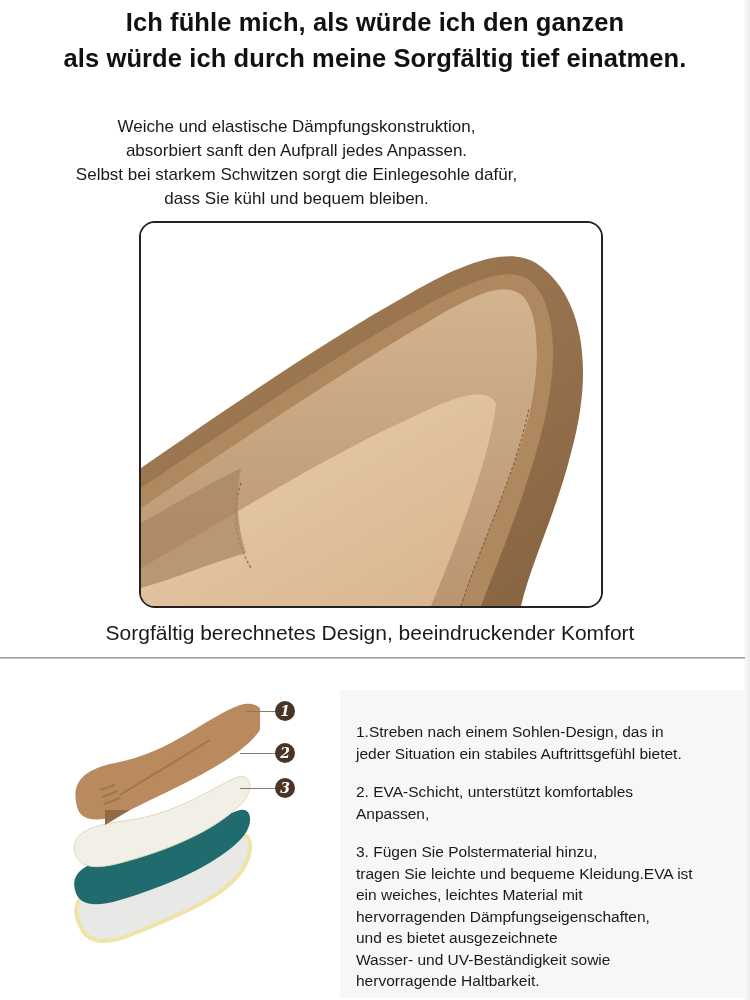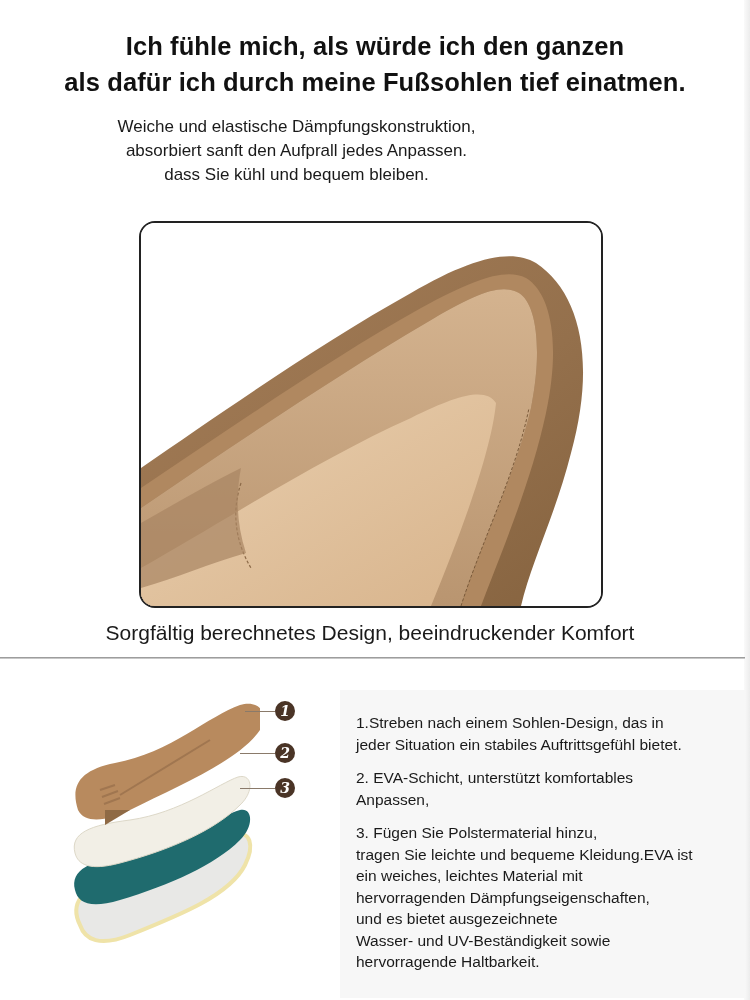--- a/index.html
+++ b/index.html
@@ -3,21 +3,21 @@
 <meta charset="utf-8">
 <style>
   html, body { margin: 0; padding: 0; }
   body {
     width: 750px; height: 1000px; overflow: hidden; position: relative;
     background: #ffffff; font-family: "Liberation Sans", sans-serif; color: #111;
   }
   .right-edge { position: absolute; top: 0; right: 0; width: 6px; height: 1000px; background: linear-gradient(to right, #fafafa, #ececec); }
   .headline {
     position: absolute; top: 4px; left: 0; width: 750px; text-align: center;
-    font-weight: bold; font-size: 25.5px; line-height: 36px; letter-spacing: 0.1px; margin-top: 24px;
+    font-weight: bold; font-size: 25.5px; line-height: 36px; letter-spacing: 0.1px;
   }
   .subtext {
     position: absolute; top: 115px; left: 0; width: 593px; text-align: center;
     font-size: 17px; line-height: 24px; color: #1a1a1a;
   }
   .photo-frame {
     position: absolute; left: 139px; top: 221px; width: 460px; height: 383px;
     border: 2px solid #222; border-radius: 16px; overflow: hidden; background: #fff;
   }
   .photo-frame svg { display: block; }
@@ -37,35 +37,36 @@
   .badge {
     position: absolute; width: 20px; height: 20px; border-radius: 50%;
     background: #4a3426; color: #fff; font-family: "DejaVu Serif", serif; font-style: italic;
     font-weight: bold; font-size: 14px; line-height: 20px; text-align: center;
   }
   .leader { position: absolute; height: 1px; background: #8a7a6a; }
   .features {
     position: absolute; left: 356px; top: 704px; width: 385px;
     font-size: 15.5px; line-height: 21.5px; color: #1a1a1a;
   }
-  .features p { margin: 8px 0 12px 0; white-space: pre-line; }
+  .features p { margin: 17px 0 12px 0; white-space: pre-line; }
 </style>
 </head>
 <body>
 
 <div class="right-edge"></div>
 
 <div class="headline">
   <div>Ich fühle mich, als würde ich den ganzen</div>
-  <div>als dafür ich durch meine Fußsohlen tief einatmen.</div>
+  <div>als würde ich durch meine Sorgfältig tief einatmen.</div>
 </div>
 
 <div class="subtext">
   <div>Weiche und elastische Dämpfungskonstruktion,</div>
   <div>absorbiert sanft den Aufprall jedes Anpassen.</div>
+  <div>Selbst bei starkem Schwitzen sorgt die Einlegesohle dafür,</div>
   <div>dass Sie kühl und bequem bleiben.</div>
 </div>
 
 <div class="photo-frame">
   <svg width="460" height="383" viewBox="0 0 460 383">
     <defs>
       <linearGradient id="lthr" x1="0" y1="0" x2="1" y2="1">
         <stop offset="0" stop-color="#a57d57"></stop>
         <stop offset="0.6" stop-color="#94704c"></stop>
         <stop offset="1" stop-color="#86633f"></stop>

